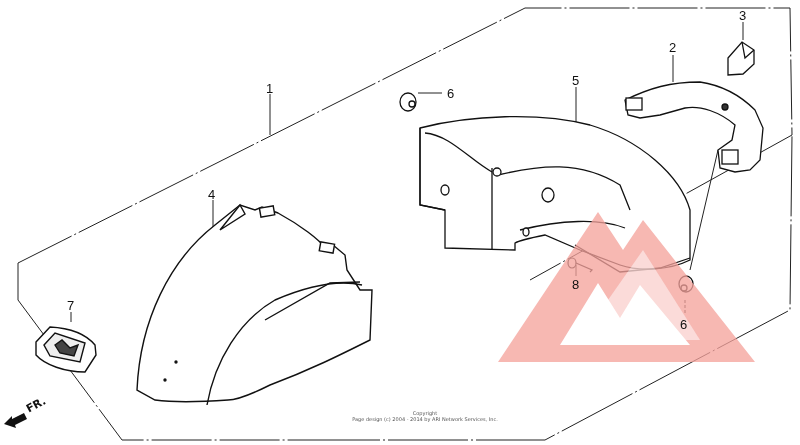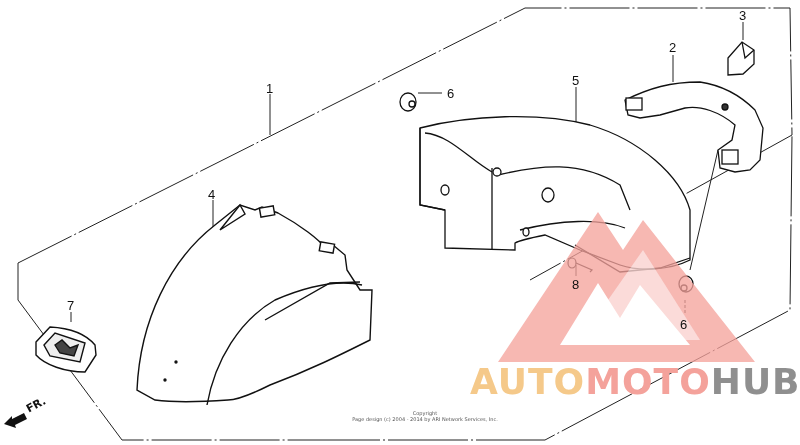--- a/index.html
+++ b/index.html
@@ -114,21 +114,18 @@
   <span class="callout" style="left:739px;top:9px;">3</span>
   <span class="callout" style="left:208px;top:188px;">4</span>
   <span class="callout" style="left:572px;top:74px;">5</span>
   <span class="callout" style="left:447px;top:87px;">6</span>
   <span class="callout" style="left:680px;top:318px;">6</span>
   <span class="callout" style="left:67px;top:299px;">7</span>
   <span class="callout" style="left:572px;top:278px;">8</span>
 
   <span class="fr-label">FR.</span>
 
-  <div class="wm-text">
-    <span class="wm-auto">AUTO</span><span class="wm-moto">MOTO</span><span class="wm-hub">HUB</span>
-  </div>
 
   <div class="copyright">
     <div>Copyright</div>
     <div>Page design (c) 2004 - 2014 by ARI Network Services, Inc.</div>
   </div>
 </div>
 
 </body></html>

